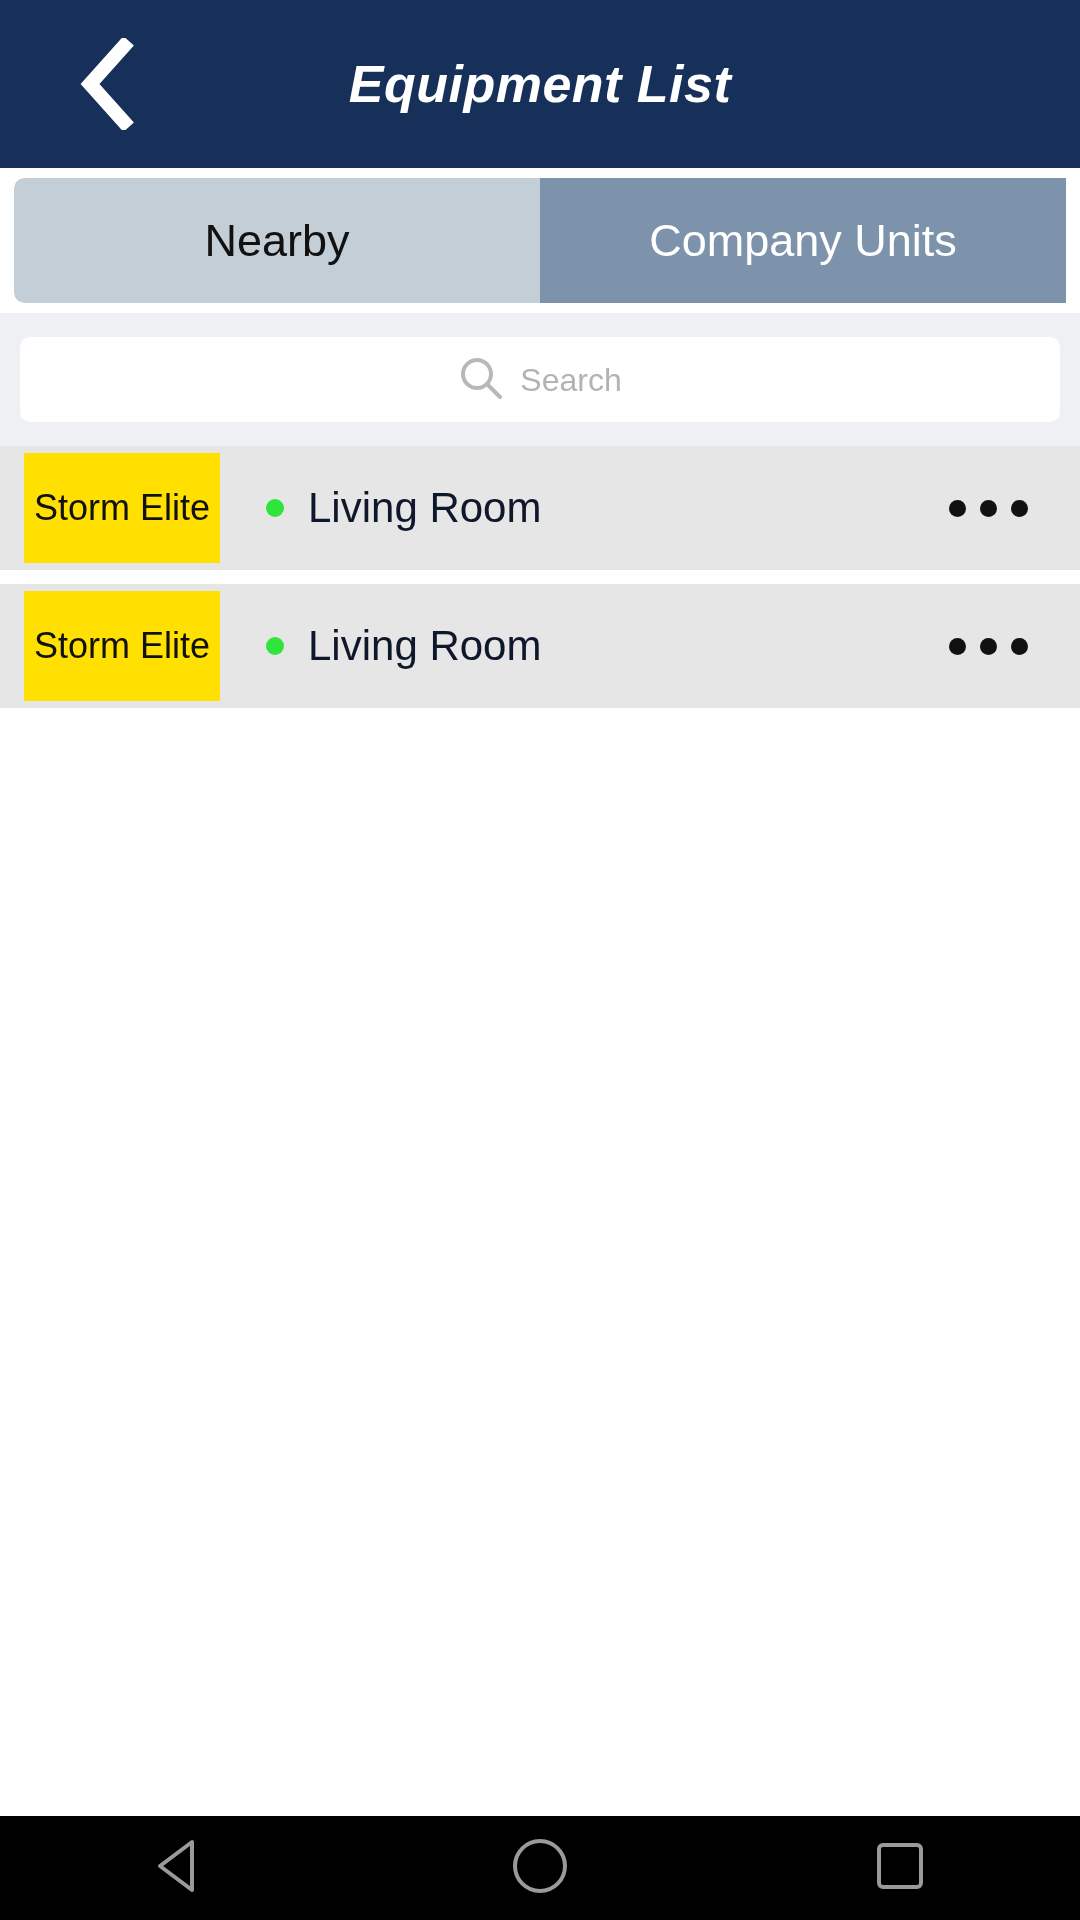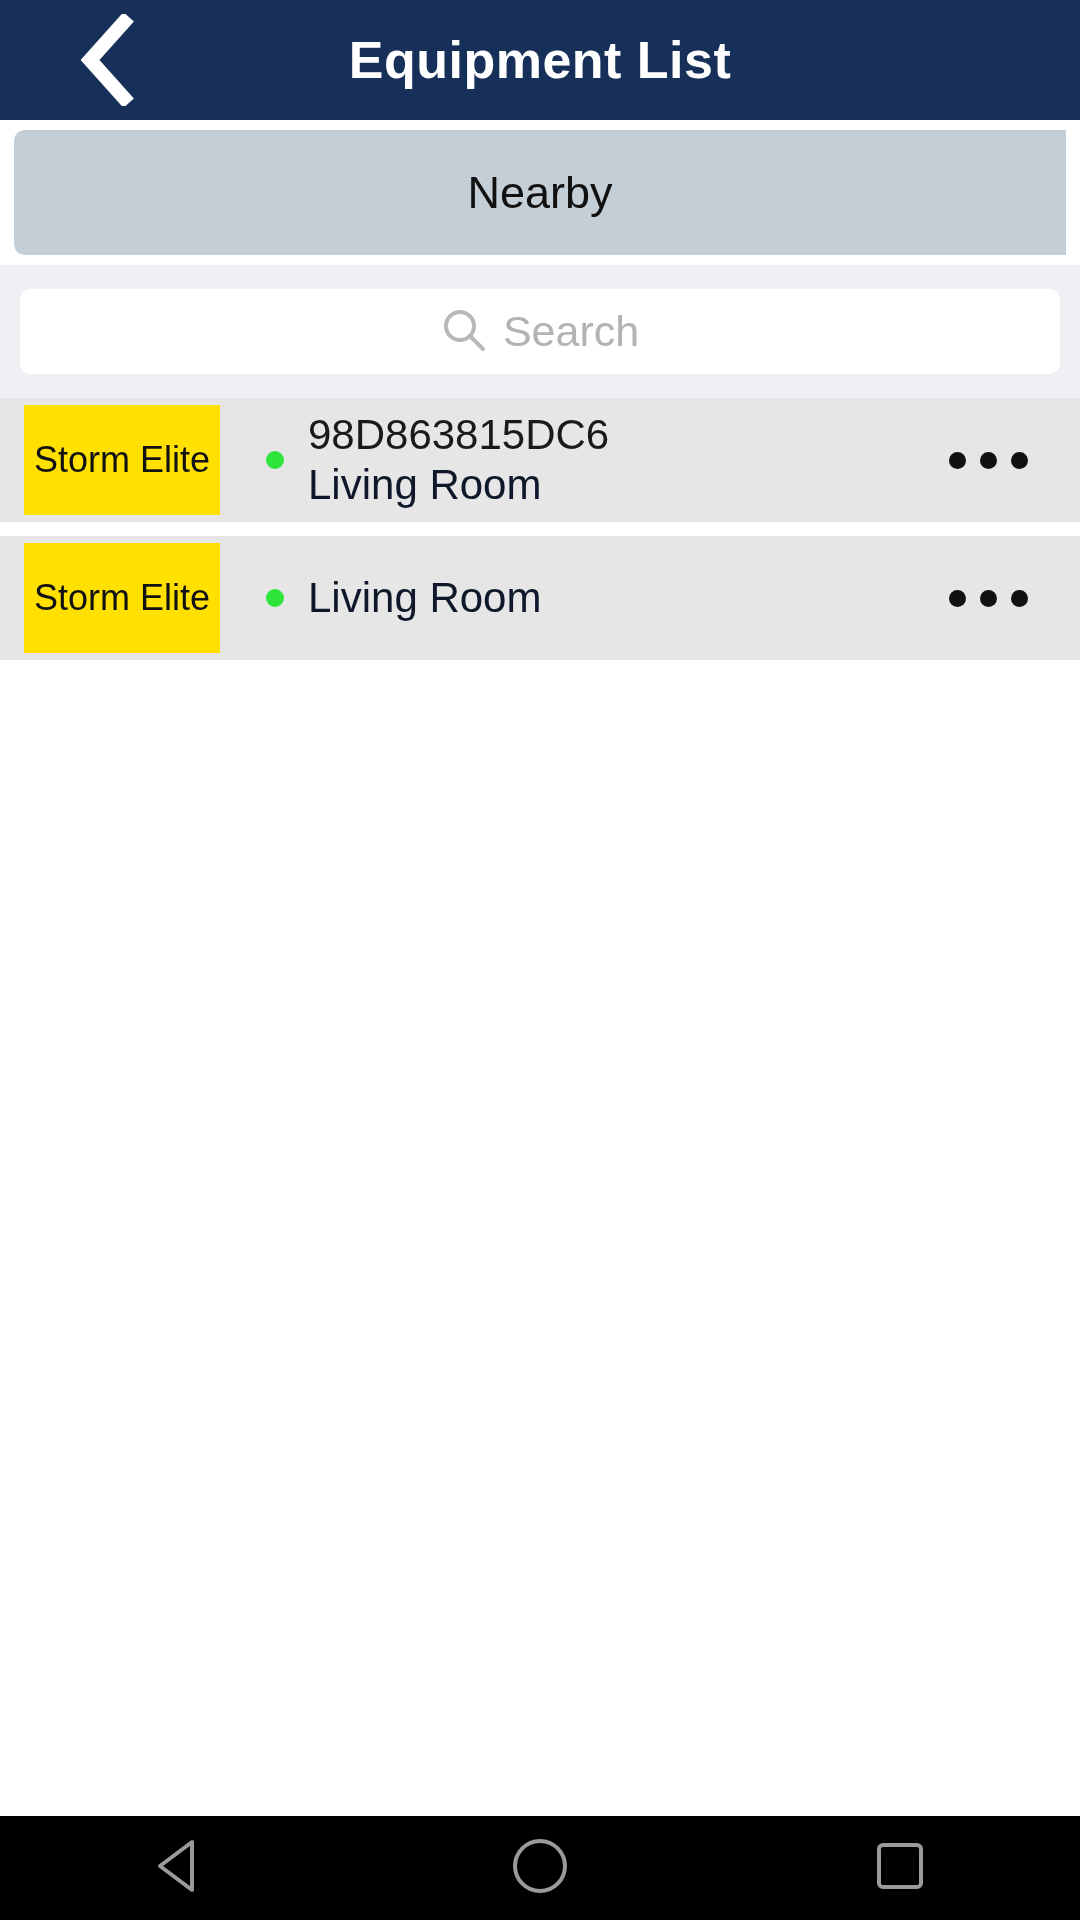--- a/index.html
+++ b/index.html
@@ -10,25 +10,26 @@
   body {
     width: 1080px;
     height: 1920px;
     font-family: "Liberation Sans", sans-serif;
     overflow: hidden;
     position: relative;
   }
 
   
   .appbar {
-    height: 120px;
+    height: 168px;
     background: #173059;
     position: relative;
     display: flex;
     align-items: center;
+    font-style: italic;
   }
   .back-btn {
     position: absolute;
     left: 60px;
     top: 50%;
     transform: translateY(-50%);
     width: 96px;
     height: 96px;
     display: flex;
     align-items: center;
@@ -87,21 +88,21 @@
     border-radius: 10px;
     height: 85px;
     display: flex;
     align-items: center;
     justify-content: center;
     gap: 16px;
   }
   .search-icon { display: block; }
   .search-placeholder {
     color: #b3b3b3;
-    font-size: 43px;
+    font-size: 32px;
     line-height: 1;
   }
 
   
   .list { background: #ffffff; }
   .row {
     background: #e6e6e6;
     height: 124px;
     display: flex;
     align-items: center;
@@ -201,20 +202,23 @@
     </span>
   </div>
   <div class="appbar-title">Equipment List</div>
 </div>
 
 <div class="tabs-wrap">
   <div class="tabs">
     <div class="tab tab-nearby">
       <span>Nearby</span>
     </div>
+    <div class="tab tab-company">
+      <span>Company Units</span>
+    </div>
   </div>
 </div>
 
 <div class="search-area">
   <div class="search-box">
     <span class="search-icon">
       <svg width="46" height="46" viewBox="0 0 46 46">
         <circle cx="19" cy="19" r="14" fill="none" stroke="#b8b8b8" stroke-width="4"></circle>
         <line x1="29" y1="29" x2="42" y2="42" stroke="#b8b8b8" stroke-width="4" stroke-linecap="round"></line>
       </svg>
@@ -222,21 +226,20 @@
     <span class="search-placeholder">Search</span>
   </div>
 </div>
 
 <div class="list">
 
   <div class="row">
     <div class="badge">Storm Elite</div>
     <div class="status-dot"></div>
     <div class="row-text">
-      <div class="row-id">98D863815DC6</div>
       <div class="row-loc">Living Room</div>
     </div>
     <div class="overflow-btn">
       <i></i>
       <i></i>
       <i></i>
     </div>
   </div>
 
   <div class="row">

